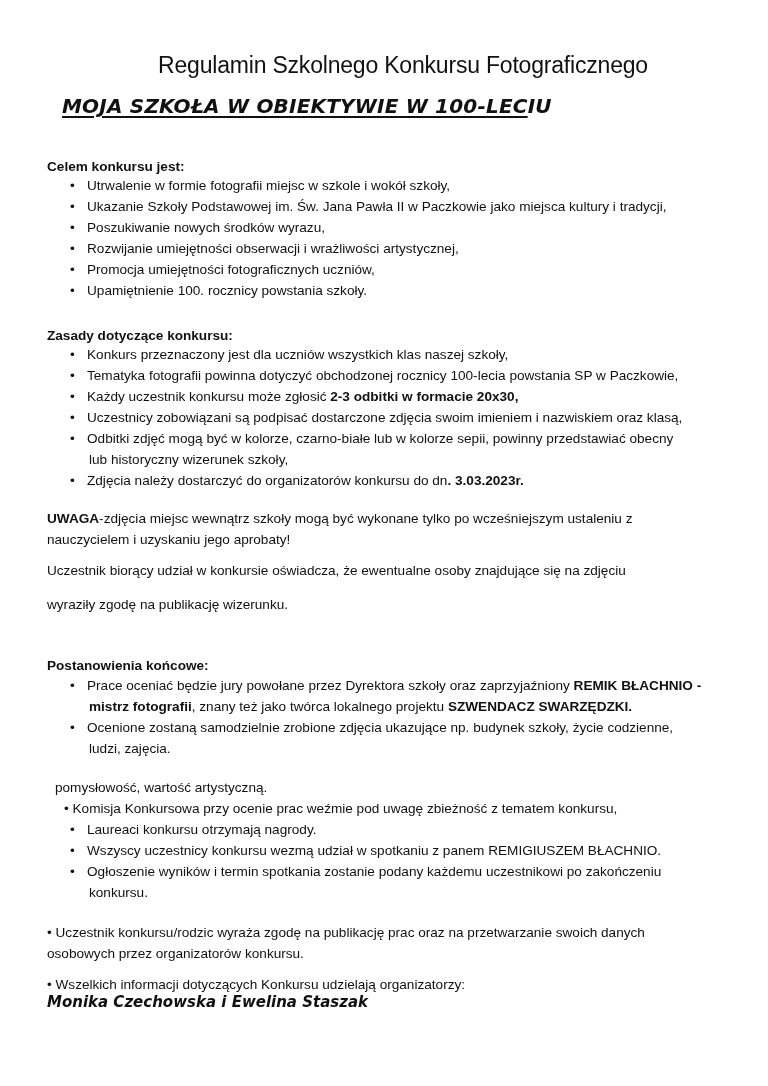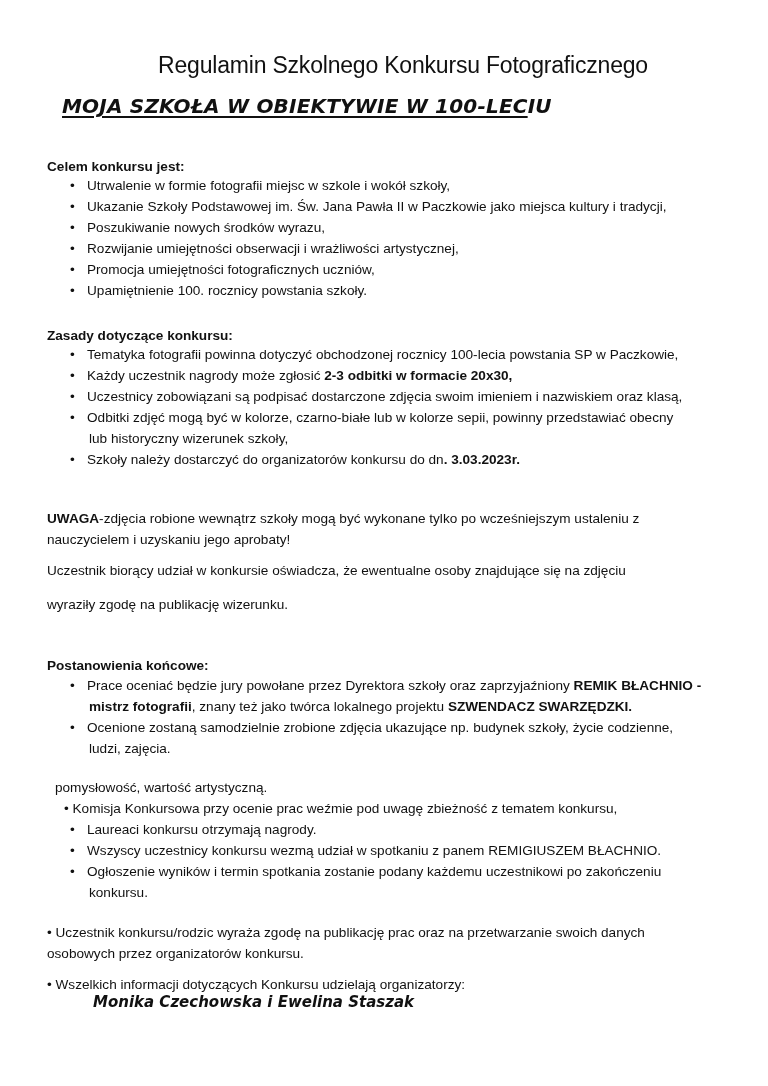--- a/index.html
+++ b/index.html
@@ -25,21 +25,21 @@
     ul.blist { position: absolute; left: 70px; margin: 0; padding: 0; list-style: none; }
     ul.blist li { position: relative; padding-left: 17px; margin: 0; }
     ul.blist li::before {
       content: "•"; position: absolute; left: 0; top: 0;
     }
     ul.blist li .cont { display: block; padding-left: 0; }
     .para { position: absolute; left: 47px; width: 680px; }
     b { font-weight: bold; }
     .sign {
       position: absolute; left: 47px; top: 993px;
-      font-family: "DejaVu Sans", sans-serif; font-size: 15px; font-weight: bold; font-style: italic; margin-left: 46px;
+      font-family: "DejaVu Sans", sans-serif; font-size: 15px; font-weight: bold; font-style: italic;
     }
   </style>
 </head>
 <body>
 
 <div class="page">
 
   <div class="title1">Regulamin Szkolnego Konkursu Fotograficznego</div>
 
   <div class="title2">
@@ -51,32 +51,33 @@
     <li>Utrwalenie w formie fotografii miejsc w szkole i wokół szkoły,</li>
     <li>Ukazanie Szkoły Podstawowej im. Św. Jana Pawła II w Paczkowie jako miejsca kultury i tradycji,</li>
     <li>Poszukiwanie nowych środków wyrazu,</li>
     <li>Rozwijanie umiejętności obserwacji i wrażliwości artystycznej,</li>
     <li>Promocja umiejętności fotograficznych uczniów,</li>
     <li>Upamiętnienie 100. rocznicy powstania szkoły.</li>
   </ul>
 
   <div class="txt heading" style="top:313px;">Zasady dotyczące konkursu:</div>
   <ul class="txt blist" style="top:344px;">
+    <li>Konkurs przeznaczony jest dla uczniów wszystkich klas naszej szkoły,</li>
     <li>Tematyka fotografii powinna dotyczyć obchodzonej rocznicy 100-lecia powstania SP w Paczkowie,</li>
-    <li><span>Każdy uczestnik nagrody może zgłosić </span><b>2-3 odbitki w formacie 20x30,</b></li>
+    <li><span>Każdy uczestnik konkursu może zgłosić </span><b>2-3 odbitki w formacie 20x30,</b></li>
     <li>Uczestnicy zobowiązani są podpisać dostarczone zdjęcia swoim imieniem i nazwiskiem oraz klasą,</li>
     <li>
         <span class="cont">Odbitki zdjęć mogą być w kolorze, czarno-białe lub w kolorze sepii, powinny przedstawiać obecny</span>
         <span class="cont" style="padding-left:2px;">lub historyczny wizerunek szkoły,</span>
       </li>
-    <li><span>Szkoły należy dostarczyć do organizatorów konkursu do dn</span><b>. 3.03.2023r.</b></li>
+    <li><span>Zdjęcia należy dostarczyć do organizatorów konkursu do dn</span><b>. 3.03.2023r.</b></li>
   </ul>
 
   <div class="txt para" style="top:496px;">
-    <div><b>UWAGA</b><span>-zdjęcia robione wewnątrz szkoły mogą być wykonane tylko po wcześniejszym ustaleniu z</span></div>
+    <div><b>UWAGA</b><span>-zdjęcia miejsc wewnątrz szkoły mogą być wykonane tylko po wcześniejszym ustaleniu z</span></div>
     <div>nauczycielem i uzyskaniu jego aprobaty!</div>
   </div>
 
   <div class="txt para" style="top:548px;">Uczestnik biorący udział w konkursie oświadcza, że ewentualne osoby znajdujące się na zdjęciu</div>
   <div class="txt para" style="top:582px;">wyraziły zgodę na publikację wizerunku.</div>
 
   <div class="txt heading" style="top:643px;">Postanowienia końcowe:</div>
   <ul class="txt blist" style="top:675px;">
     <li>
       <span class="cont"><span>Prace oceniać będzie jury powołane przez Dyrektora szkoły oraz zaprzyjaźniony </span><b>REMIK BŁACHNIO -</b></span>

